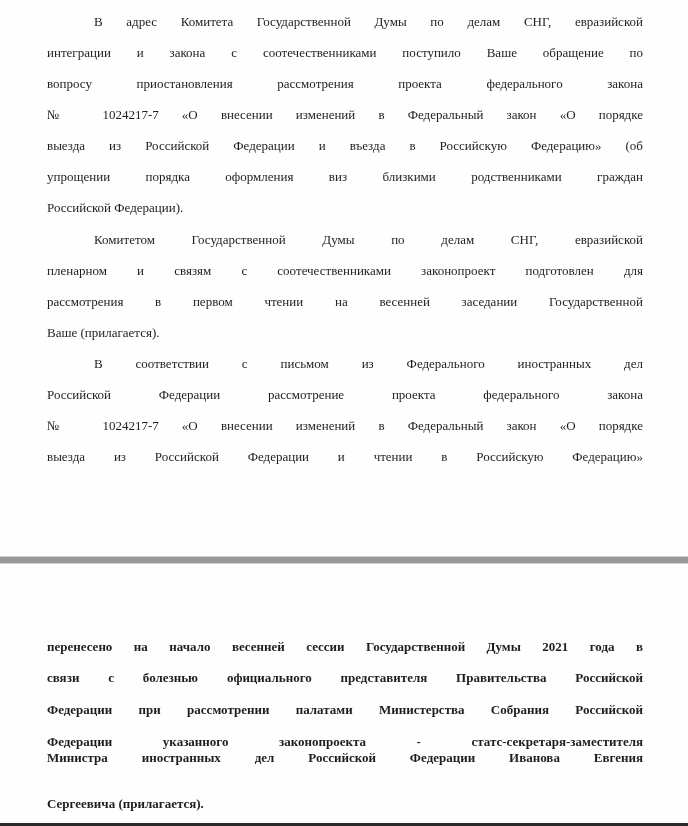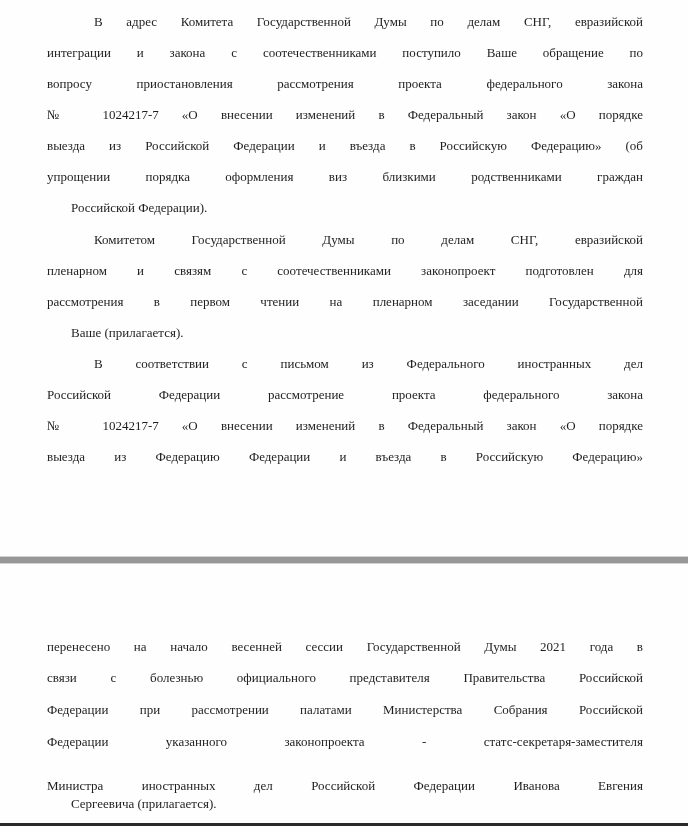--- a/index.html
+++ b/index.html
@@ -15,21 +15,21 @@
       font-family: "Liberation Serif", "DejaVu Serif", serif;
       color: #1e1e1e;
     }
     .page {
       position: absolute;
       left: 0;
       width: 688px;
       background: #fefefe;
     }
     .page-top { top: 0; height: 556px; }
-    .page-bottom { top: 564px; height: 260px; }
+    .page-bottom { top: 564px; height: 260px; font-weight: bold; }
     .separator {
       position: absolute;
       left: 0;
       top: 556px;
       width: 688px;
       height: 8px;
       background: #979797;
       border-top: 1px solid #d0d0d0;
       border-bottom: 1px solid #d0d0d0;
       box-sizing: border-box;
@@ -46,58 +46,58 @@
       position: absolute;
       left: 47px;
       width: 596px;
       font-size: 13px;
       line-height: 20px;
       white-space: nowrap;
       text-align: justify;
       text-align-last: justify;
     }
     .line.indent { left: 94px; width: 549px; }
-    .line.last { text-align-last: left; margin-left: 24px; }
+    .line.last { text-align-last: left; }
   </style>
 </head>
 <body>
 
 <div class="page page-top">
 
   <div>
     <div class="line indent" style="top:12px">В адрес Комитета Государственной Думы по делам СНГ, евразийской</div>
     <div class="line" style="top:43px">интеграции и закона с соотечественниками поступило Ваше обращение по</div>
     <div class="line" style="top:74px">вопросу приостановления рассмотрения проекта федерального закона</div>
     <div class="line" style="top:105px">№ 1024217-7 «О внесении изменений в Федеральный закон «О порядке</div>
     <div class="line" style="top:136px">выезда из Российской Федерации и въезда в Российскую Федерацию» (об</div>
     <div class="line" style="top:167px">упрощении порядка оформления виз близкими родственниками граждан</div>
     <div class="line last" style="top:198px">Российской Федерации).</div>
   </div>
 
   <div>
     <div class="line indent" style="top:230px">Комитетом Государственной Думы по делам СНГ, евразийской</div>
     <div class="line" style="top:261px">пленарном и связям с соотечественниками законопроект подготовлен для</div>
-    <div class="line" style="top:292px">рассмотрения в первом чтении на пленарном заседании Государственной</div>
+    <div class="line" style="top:292px">рассмотрения в первом чтении на весенней заседании Государственной</div>
     <div class="line last" style="top:323px">Ваше (прилагается).</div>
   </div>
 
   <div>
     <div class="line indent" style="top:354px">В соответствии с письмом из Федерального иностранных дел</div>
     <div class="line" style="top:385px">Российской Федерации рассмотрение проекта федерального закона</div>
     <div class="line" style="top:416px">№ 1024217-7 «О внесении изменений в Федеральный закон «О порядке</div>
-    <div class="line" style="top:447px">выезда из Федерацию Федерации и въезда в Российскую Федерацию»</div>
+    <div class="line" style="top:447px">выезда из Российской Федерации и чтении в Российскую Федерацию»</div>
   </div>
 </div>
 
 <div class="separator"></div>
 
 <div class="page page-bottom">
   <div>
     <div class="line" style="top:73px">перенесено на начало весенней сессии Государственной Думы 2021 года в</div>
     <div class="line" style="top:104px">связи с болезнью официального  представителя Правительства Российской</div>
     <div class="line" style="top:136px">Федерации при рассмотрении палатами Министерства Собрания Российской</div>
     <div class="line" style="top:168px">Федерации указанного законопроекта - статс-секретаря-заместителя</div>
-    <div class="line" style="top:212px">Министра иностранных дел Российской Федерации Иванова Евгения</div>
+    <div class="line" style="top:184px">Министра иностранных дел Российской Федерации Иванова Евгения</div>
     <div class="line last" style="top:230px">Сергеевича (прилагается).</div>
   </div>
 </div>
 
 <div class="bottom-edge"></div>
 
 </body></html>

